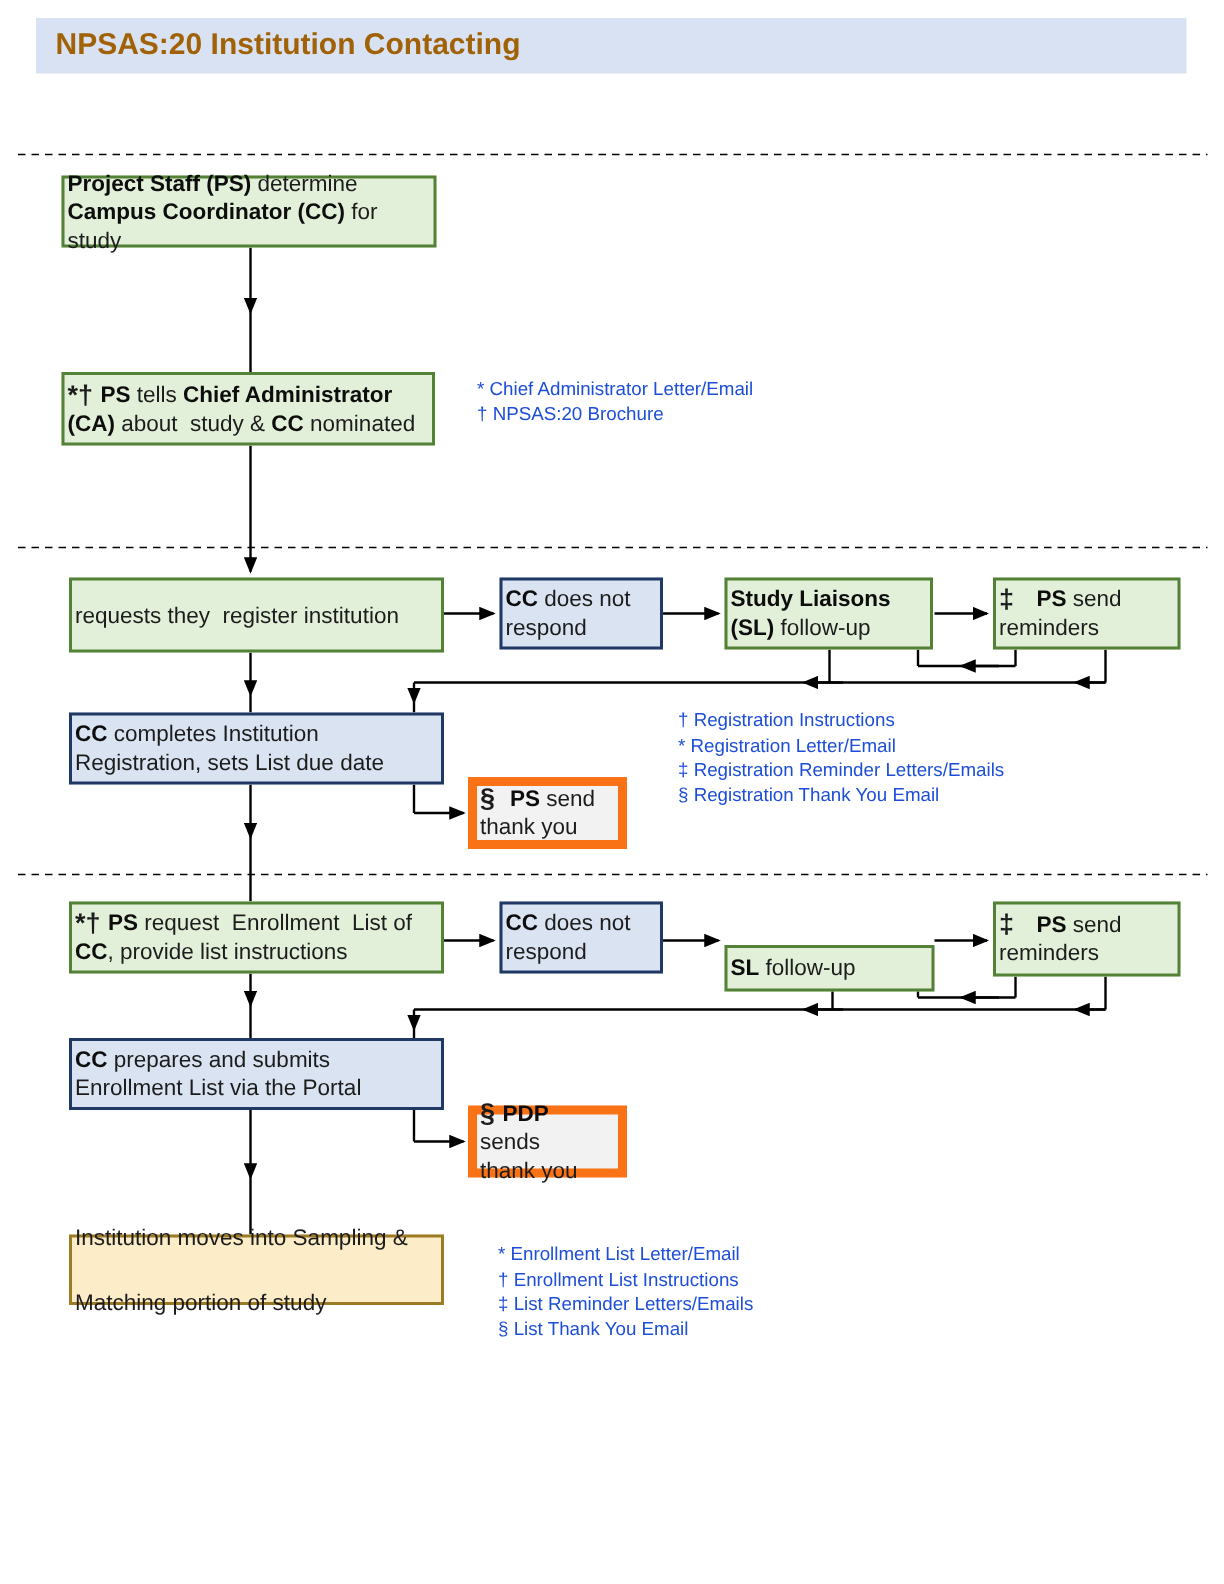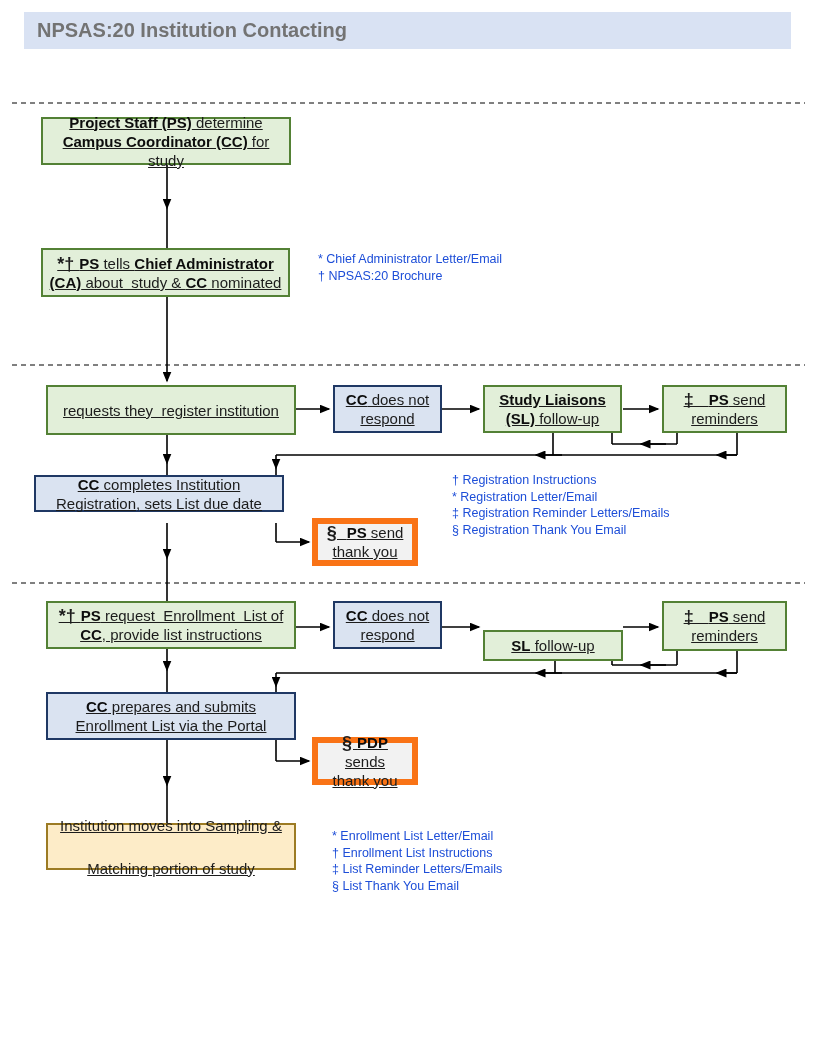--- a/index.html
+++ b/index.html
@@ -6,26 +6,26 @@
   #page{
     position:relative;width:816px;height:1056px;background:#ffffff;
     font-family:"Liberation Sans",sans-serif;overflow:hidden;
   }
   #connectors{position:absolute;left:0;top:0;z-index:1;}
   .titlebar{
     position:absolute;left:24px;top:12px;width:767px;height:37px;
     background:#d9e2f3;display:flex;align-items:center;z-index:2;
   }
   .titlebar .t{
-    padding-left:13px;font-size:20px;font-weight:bold;color:#737373;
+    padding-left:13px;font-size:20px;font-weight:bold;color:#a16207;
   }
   .bx{
     position:absolute;z-index:3;display:flex;flex-direction:column;
-    justify-content:center;text-align:center;font-size:15px;color:#1c1c1c;
-    line-height:19px;background:#fff;box-sizing:border-box;padding:1px 2px;text-decoration:underline;
+    justify-content:center;font-size:15px;color:#1c1c1c;
+    line-height:19px;background:#fff;box-sizing:border-box;padding:1px 2px;
   }
   .bx .b, .bx b{font-weight:bold;color:#0d0d0d;}
   .bx .sym{font-weight:bold;font-size:18px;line-height:14px;position:relative;top:1px;}
   .green{background:#e2efd9;border:2px solid #538135;}
   .blue{background:#dae3f1;border:2.5px solid #1f3864;}
   .gray{background:#f2f2f2;border:6px solid #f97316;}
   .orange{background:#fdecc8;border:2.5px solid #9c7b24;gap:24px;}
   .note{
     position:absolute;z-index:2;font-size:12.5px;color:#1d4ed8;line-height:16.5px;
     white-space:nowrap;
@@ -126,21 +126,21 @@
       <div><span>respond</span></div>
     </div>
   <div class="bx green" style="left:483px;top:385px;width:139px;height:48px;">
       <div><span class="b">Study Liaisons</span></div>
       <div><span class="b">(SL)</span><span> follow-up</span></div>
     </div>
   <div class="bx green" style="left:662px;top:385px;width:125px;height:48px;">
       <div><span class="sym">‡&nbsp;&nbsp;&nbsp;</span><span class="b">PS</span><span> send</span></div>
       <div><span>reminders</span></div>
     </div>
-  <div class="bx blue" style="left:34px;top:475px;width:250px;height:37px;">
+  <div class="bx blue" style="left:46px;top:475px;width:250px;height:48px;">
       <div><span class="b">CC</span><span> completes Institution</span></div>
       <div><span>Registration, sets List due date</span></div>
     </div>
   <div class="note" style="left:452px;top:472px;">
     <div>† Registration Instructions</div>
     <div>* Registration Letter/Email</div>
     <div>‡ Registration Reminder Letters/Emails</div>
     <div>§ Registration Thank You Email</div>
   </div>
   <div class="bx gray" style="left:312px;top:518px;width:106px;height:48px;">

